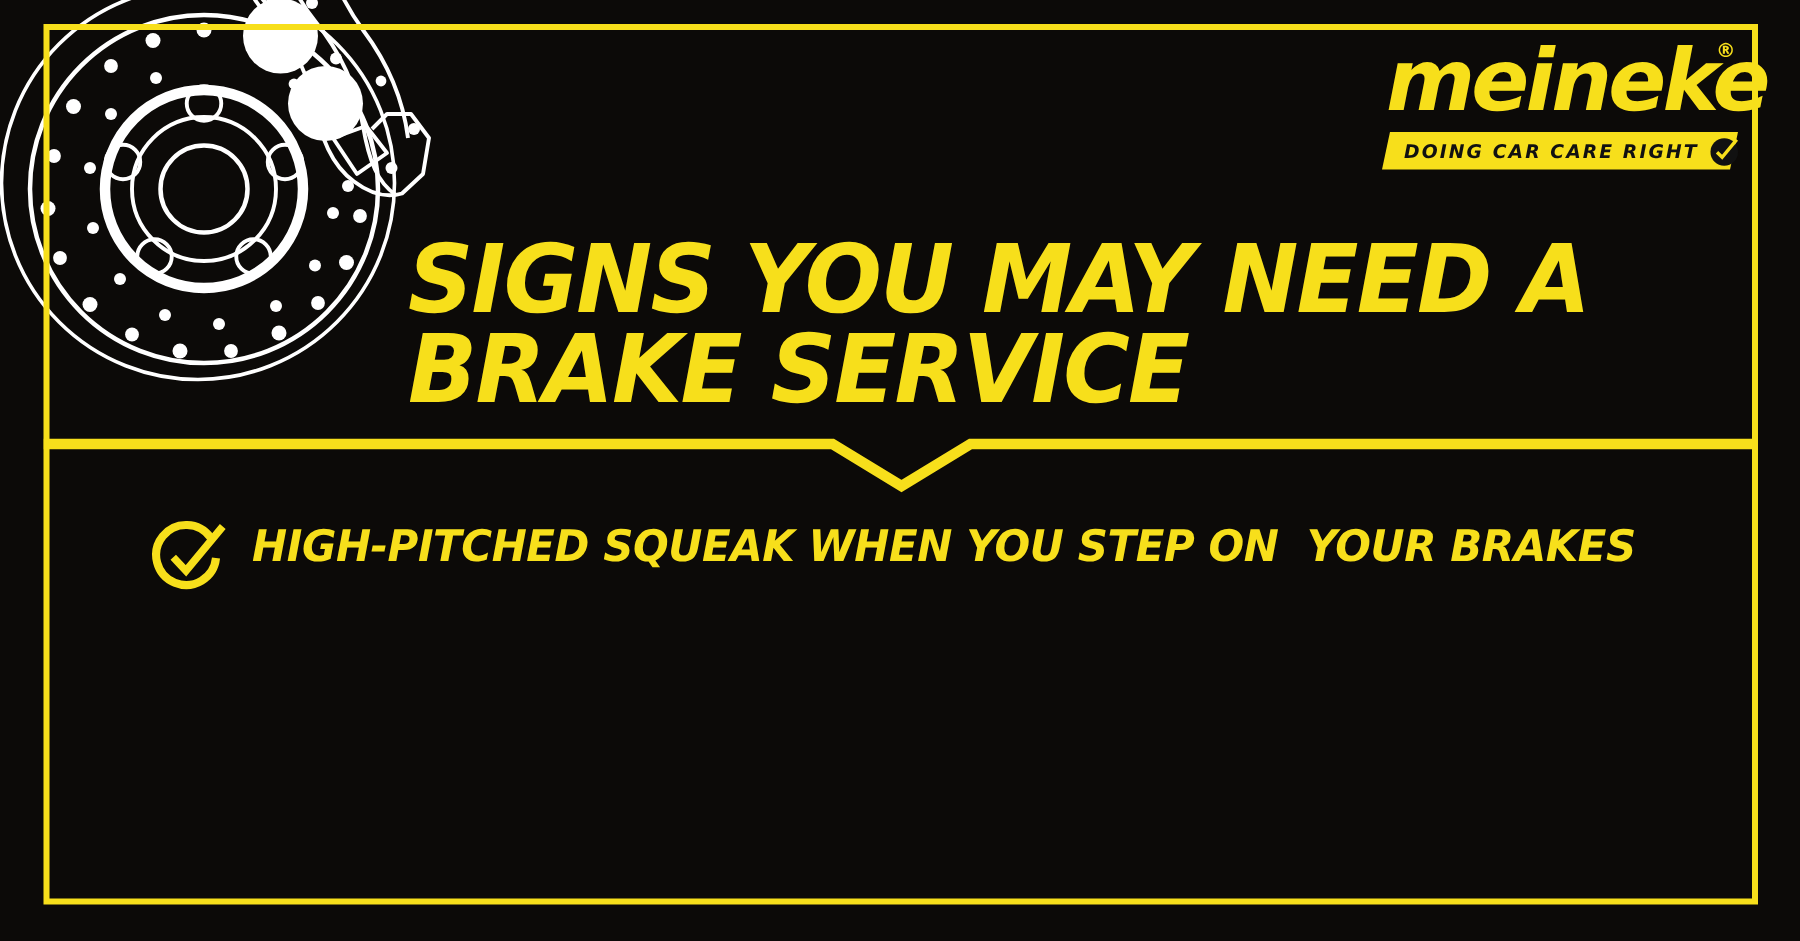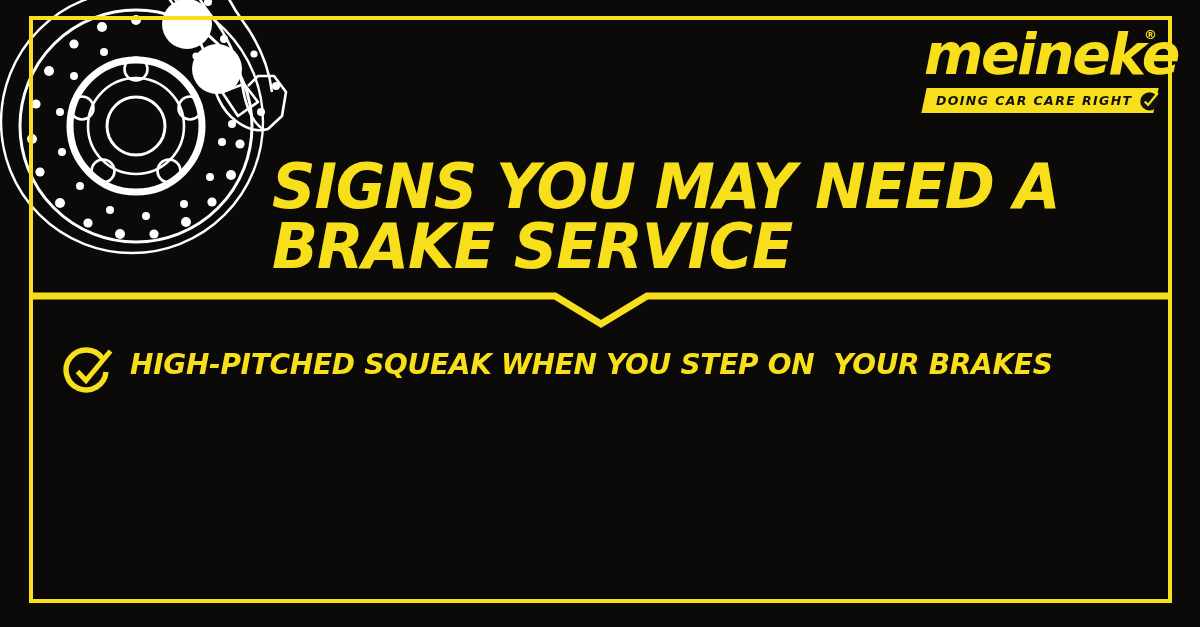--- a/index.html
+++ b/index.html
@@ -139,20 +139,21 @@
     position: absolute;
     left: 62px;
     top: 344px;
     width: 1100px;
     z-index: 6;
   }
   .bullet-row {
     display: flex;
     align-items: flex-start;
     margin-bottom: 22px;
+    justify-content: center;
   }
   .bullet-icon {
     flex: 0 0 auto;
     width: 54px;
     height: 52px;
     margin-right: 14px;
     margin-top: 1px;
   }
   .bullet-text {
     color: #f7df1b;

